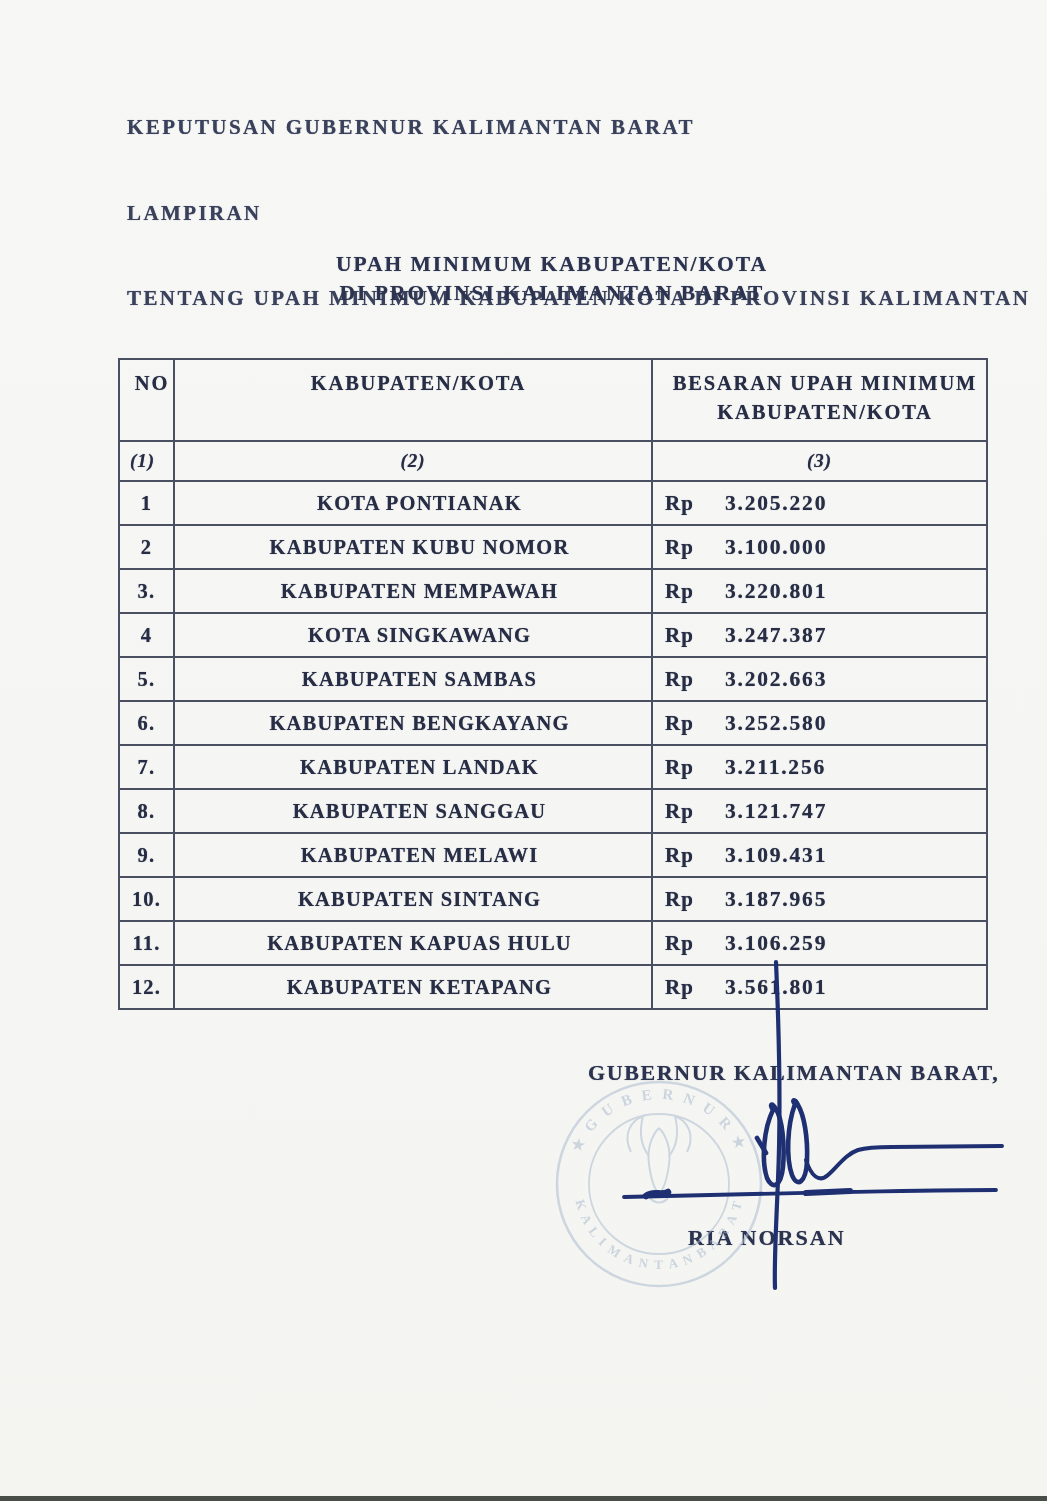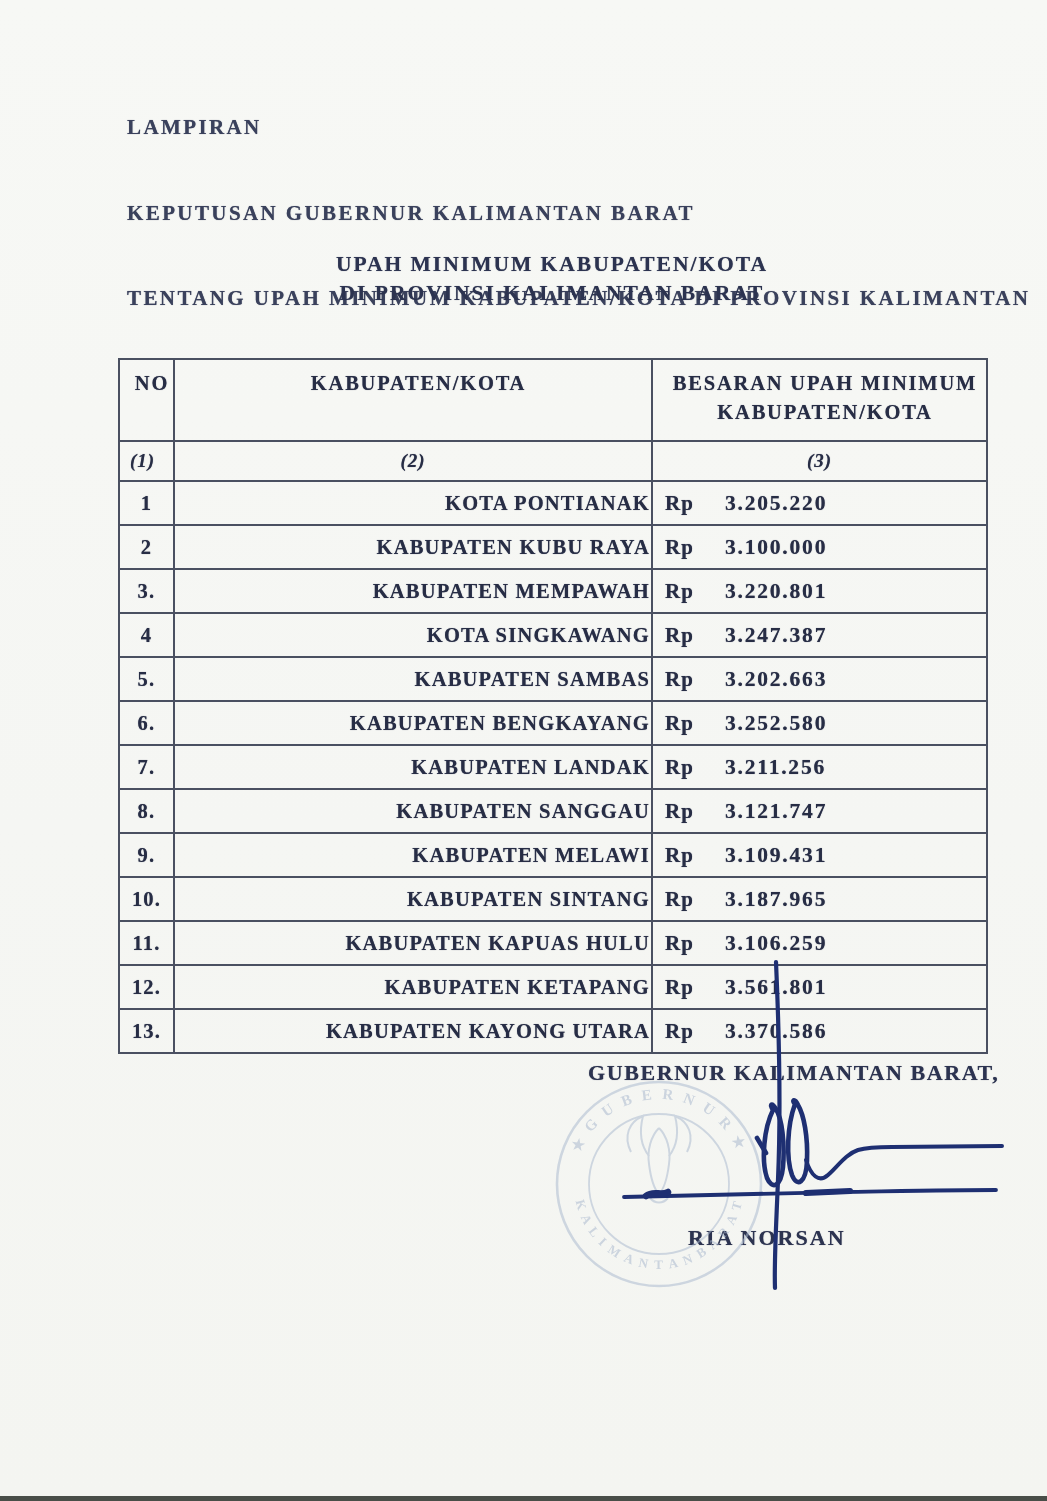--- a/index.html
+++ b/index.html
@@ -38,21 +38,21 @@
     font-weight:700;color:#272d45;
     overflow:hidden;
   }
   tr.hdr th{ height:70px;vertical-align:top;padding-top:9px;
     font-size:20.5px;letter-spacing:1.8px;line-height:29px;text-align:center;padding-left:12px;}
   tr.subhdr td{ height:36px;font-size:19px;font-style:italic;
     letter-spacing:1px;text-align:center;}
   tr.subhdr td.c-no{ text-align:left;padding-left:10px;}
   tr.datarow td{ height:40px;font-size:20.5px;letter-spacing:1.2px;}
   td.c-no{ text-align:center;font-size:19px;letter-spacing:0.5px;}
-  td.c-region{ text-align:right;padding-left:14px;}
+  td.c-region{ text-align:center;padding-left:14px;}
   td.c-amount{ text-align:left;padding-left:12px;}
   .rp{ display:inline-block;width:60px;font-size:21px;}
   .amt{ font-size:21.5px;letter-spacing:1.8px;}
 
   
   .sig-office{
     position:absolute;left:588px;top:1060px;
     font-size:22px;font-weight:700;letter-spacing:1.6px;color:#2c3350;
   }
   .sig-name{
@@ -67,22 +67,22 @@
   
   .scan-edge{ position:absolute;left:0;bottom:0;width:100%;height:5px;
     background:#494e48;}
 </style>
 </head>
 <body>
 
 <div class="page">
 
   <div class="doc-header ink">
+    <div>KEPUTUSAN GUBERNUR KALIMANTAN BARAT</div>
     <div>LAMPIRAN</div>
-    <div>KEPUTUSAN GUBERNUR KALIMANTAN BARAT</div>
     <div>TENTANG UPAH MINIMUM KABUPATEN/KOTA DI PROVINSI KALIMANTAN</div>
   </div>
 
   <div class="doc-title ink">
     <div>UPAH MINIMUM KABUPATEN/KOTA</div>
     <div>DI PROVINSI KALIMANTAN BARAT</div>
   </div>
 
   <table class="umk ink">
     <colgroup>
@@ -105,21 +105,21 @@
         <td>(3)</td>
       </tr>
 
       <tr class="datarow">
         <td class="c-no">1</td>
         <td class="c-region">KOTA PONTIANAK</td>
         <td class="c-amount"><span class="rp">Rp</span><span class="amt">3.205.220</span></td>
       </tr>
       <tr class="datarow">
         <td class="c-no">2</td>
-        <td class="c-region">KABUPATEN KUBU RAYA</td>
+        <td class="c-region">KABUPATEN KUBU NOMOR</td>
         <td class="c-amount"><span class="rp">Rp</span><span class="amt">3.100.000</span></td>
       </tr>
       <tr class="datarow">
         <td class="c-no">3.</td>
         <td class="c-region">KABUPATEN MEMPAWAH</td>
         <td class="c-amount"><span class="rp">Rp</span><span class="amt">3.220.801</span></td>
       </tr>
       <tr class="datarow">
         <td class="c-no">4</td>
         <td class="c-region">KOTA SINGKAWANG</td>
@@ -157,25 +157,20 @@
       </tr>
       <tr class="datarow">
         <td class="c-no">11.</td>
         <td class="c-region">KABUPATEN KAPUAS HULU</td>
         <td class="c-amount"><span class="rp">Rp</span><span class="amt">3.106.259</span></td>
       </tr>
       <tr class="datarow">
         <td class="c-no">12.</td>
         <td class="c-region">KABUPATEN KETAPANG</td>
         <td class="c-amount"><span class="rp">Rp</span><span class="amt">3.561.801</span></td>
-      </tr>
-      <tr class="datarow">
-        <td class="c-no">13.</td>
-        <td class="c-region">KABUPATEN KAYONG UTARA</td>
-        <td class="c-amount"><span class="rp">Rp</span><span class="amt">3.370.586</span></td>
       </tr>
     </tbody>
   </table>
 
   <div class="sig-office ink">GUBERNUR KALIMANTAN BARAT,</div>
   <div class="sig-name ink">RIA NORSAN</div>
 
   <svg class="overlay" viewBox="0 0 1047 1501">
 
     <g opacity="0.52" stroke="#aab9cf" fill="none">

